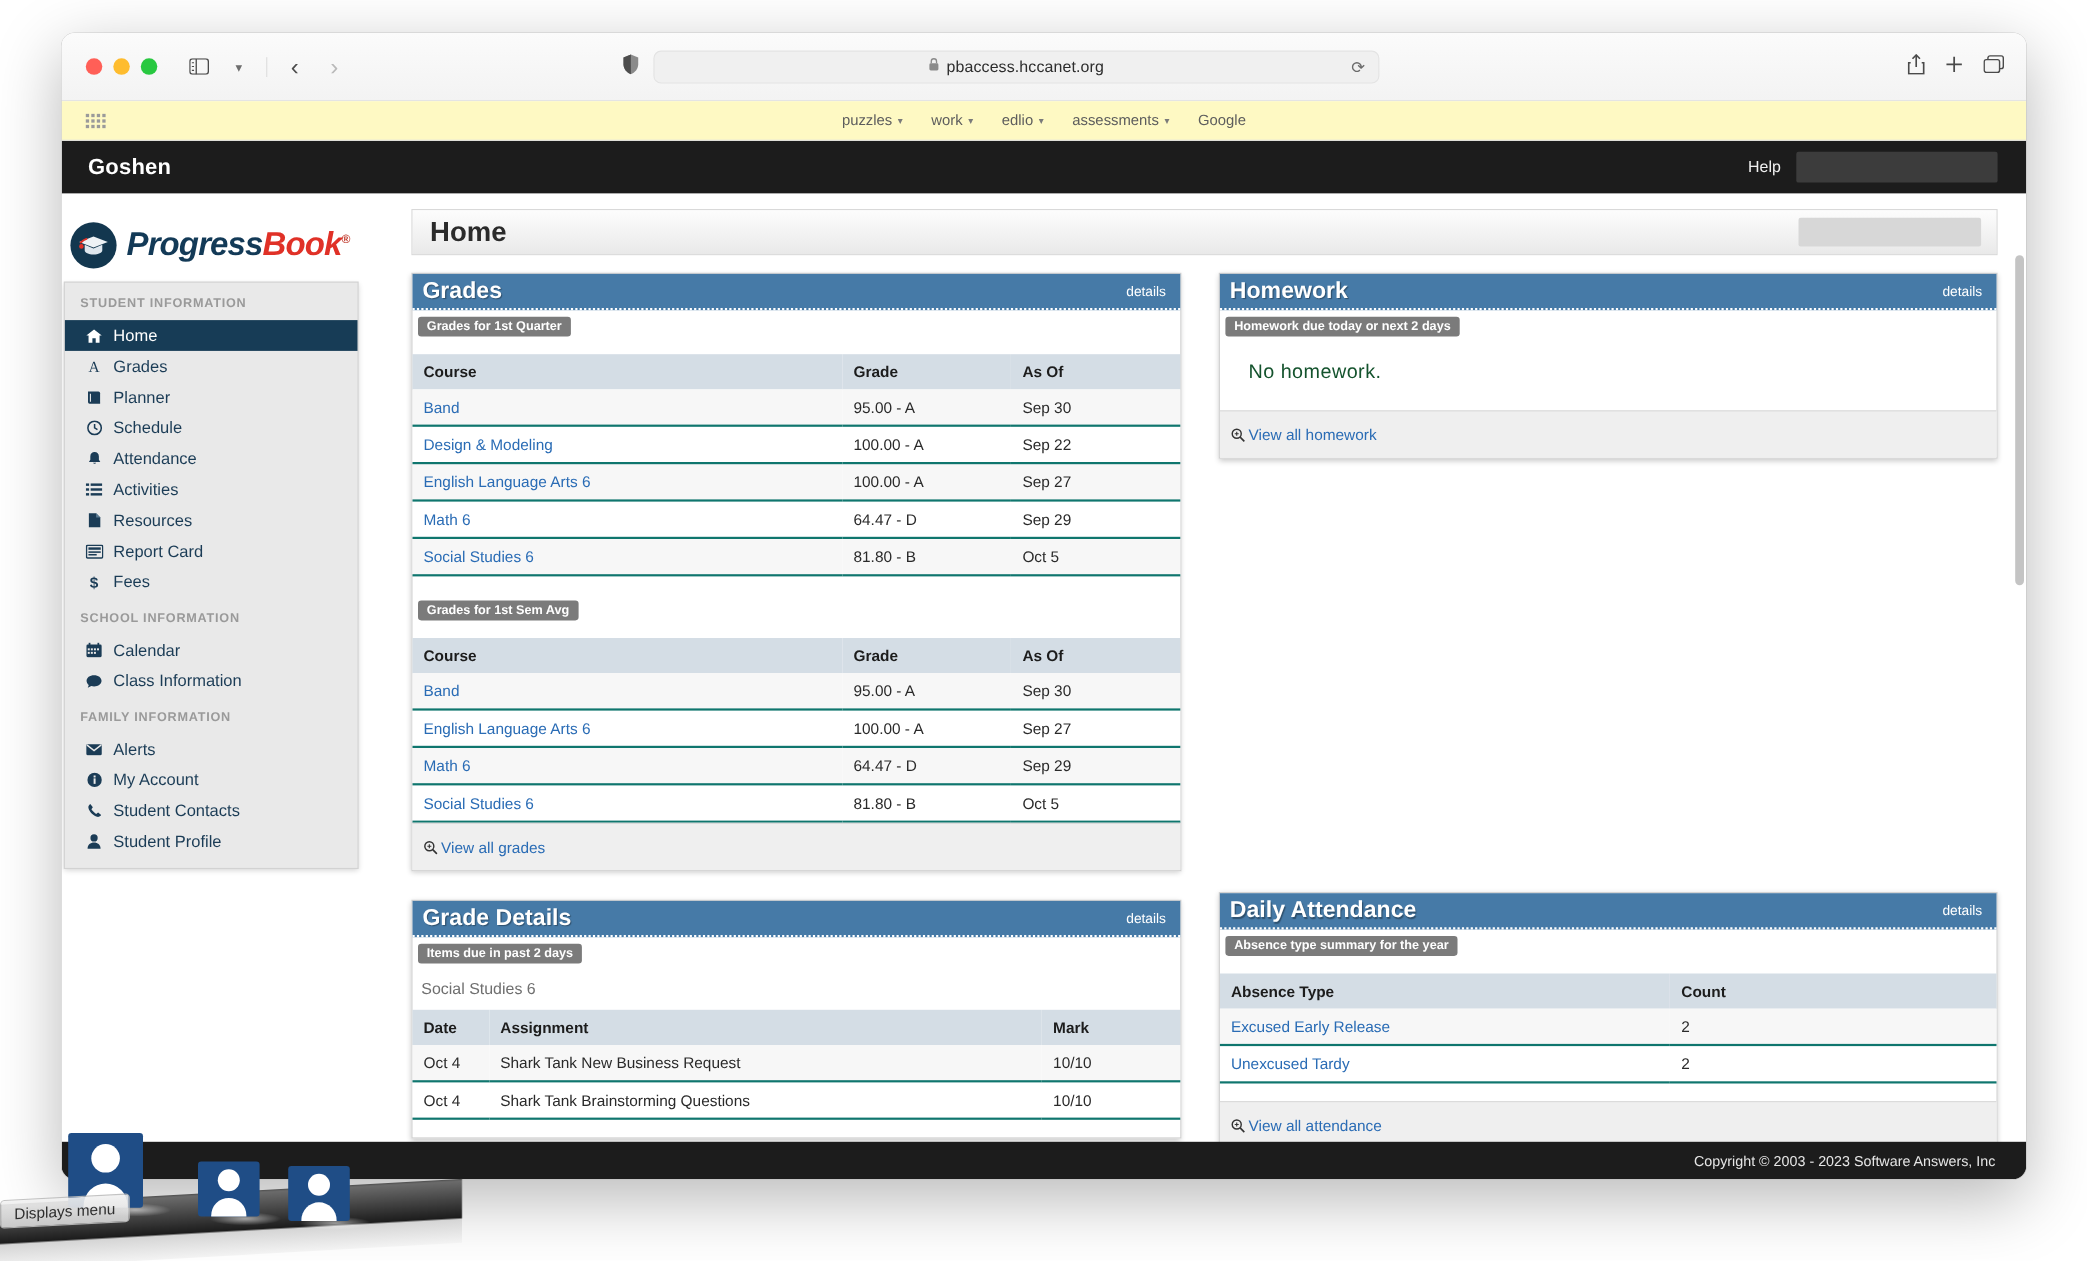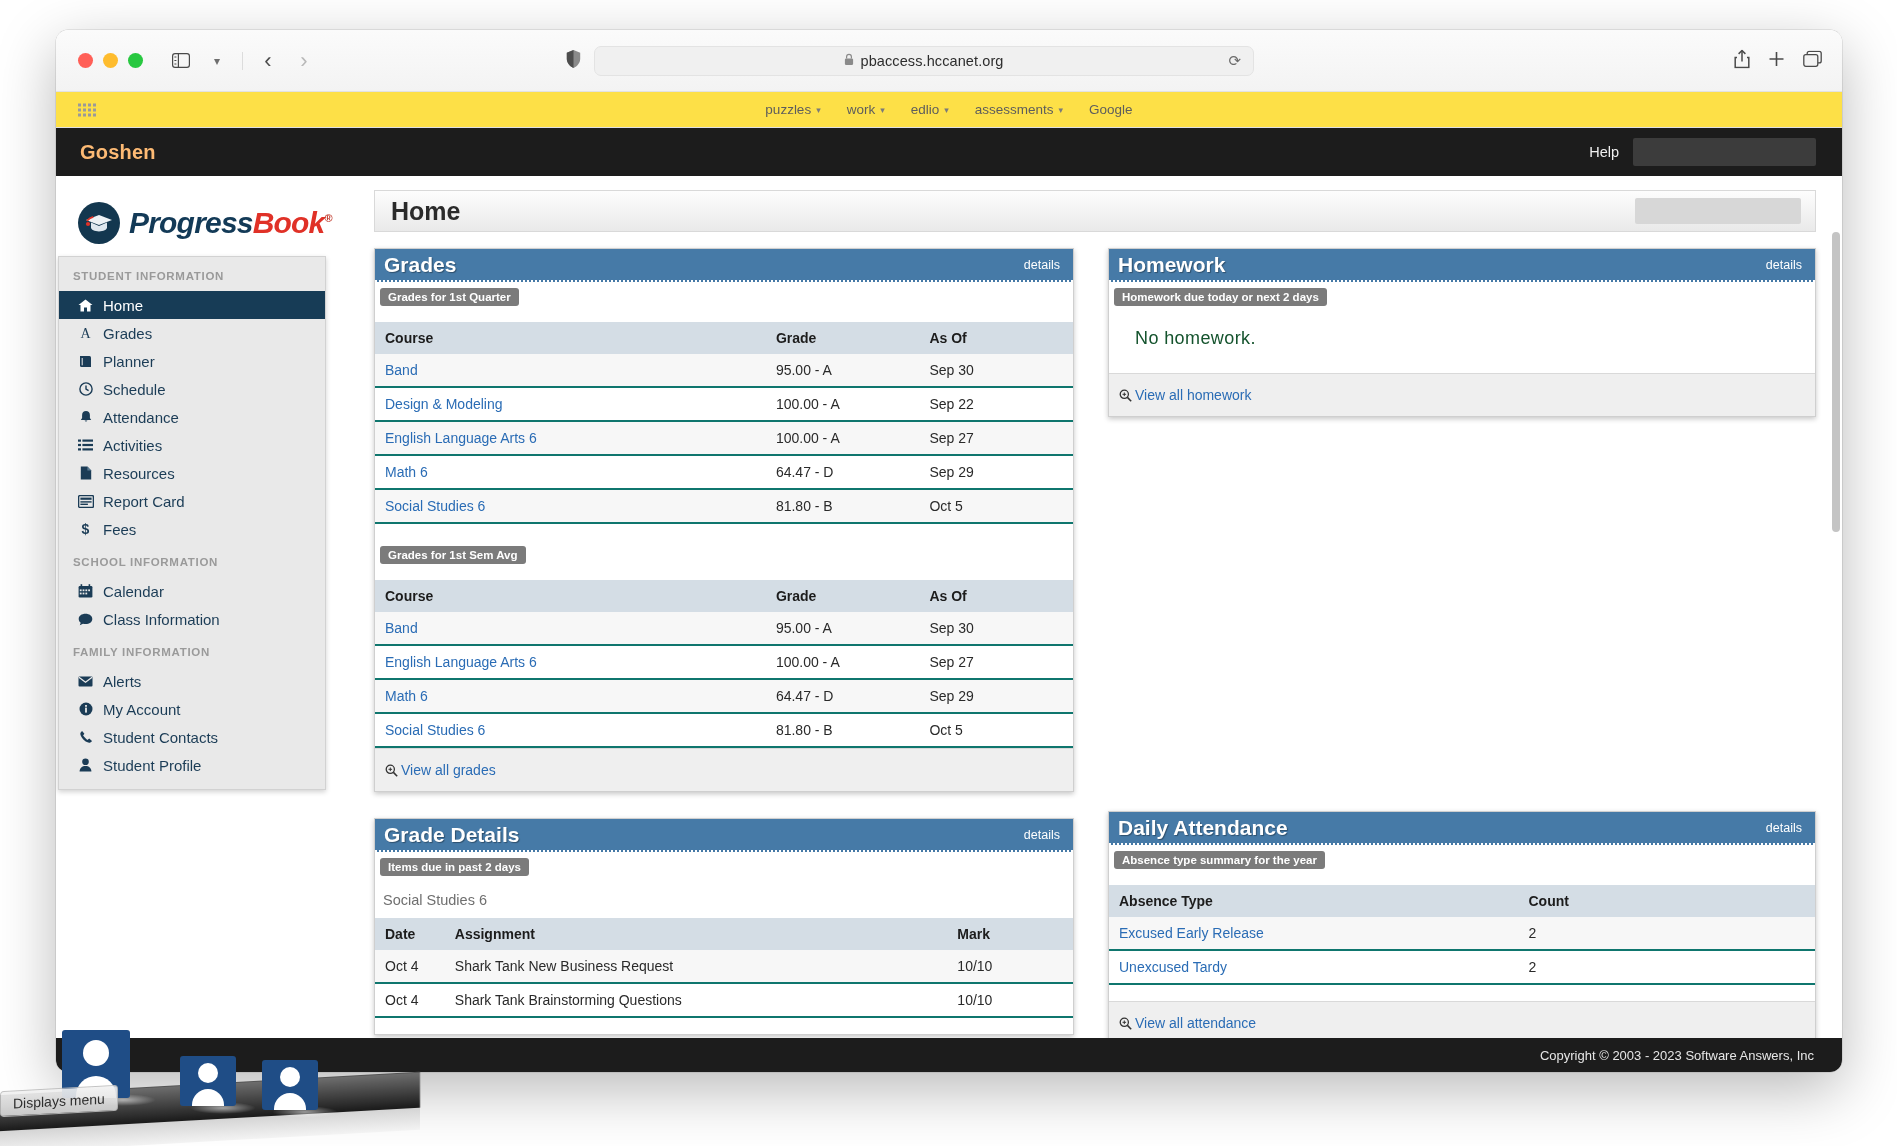--- a/index.html
+++ b/index.html
@@ -72,21 +72,21 @@
     font-size: 15px; color: #6b6b6b;
   }
   .tb-right {
     position: absolute; right: 20px; top: 50%; transform: translateY(-50%);
     display: flex; align-items: center; gap: 18px; color: #4a4a4a;
   }
 
   
   .favbar {
     height: 36px;
-    background: #fde047;
+    background: #fef9c3;
     border-bottom: .5px solid #e0e0e0;
     position: relative;
     display: flex; align-items: center; justify-content: center;
     gap: 26px;
   }
   .grid-icon {
     position: absolute; left: 22px; top: 50%; transform: translateY(-50%);
     display: grid; grid-template-columns: repeat(4,3px); gap: 2px;
   }
   .grid-icon i { width: 3px; height: 3px; background: #9a9a9a; display: block; }
@@ -99,33 +99,33 @@
 
   
   .page { position: relative; width: 100%; height: 944px; background:#fff; overflow:hidden; }
 
   .site-header {
     height: 48px; background: #1c1c1c;
     display: flex; align-items: center;
     padding: 0 0 0 24px;
     position: relative;
   }
-  .district { color: #fdba74; font-size: 20px; font-weight: 700; letter-spacing:.2px; }
+  .district { color: #ffffff; font-size: 20px; font-weight: 700; letter-spacing:.2px; }
   .header-right {
     position: absolute; right: 26px; top: 50%; transform: translateY(-50%);
     display: flex; align-items: center; gap: 14px;
   }
   .help-link { color: #f0f0f0; font-size: 14.5px; }
   .redacted-bar { width: 183px; height: 28px; background: #3c3c3c; border-radius: 2px; }
 
   .body-area { display: flex; height: 896px; background: #fff; position: relative; }
 
   
   .sidebar-col { width: 318px; flex: none; padding: 18px 0 0 0; }
-  .logo-row { padding: 8px 0 12px 22px; display: flex; align-items: center; gap: 9px; }
+  .logo-row { padding: 8px 0 12px 8px; display: flex; align-items: center; gap: 9px; }
   .cap-circle {
     width: 42px; height: 42px; border-radius: 50%;
     background: #13374f; position: relative; flex: none;
     display: flex; align-items: center; justify-content: center;
   }
   .logo-text { font-size: 30px; font-style: italic; font-weight: 700; letter-spacing: -.8px; }
   .logo-text .pg { color: #133a57; }
   .logo-text .bk { color: #e03127; }
   .logo-text .reg { font-size: 11px; vertical-align: super; color:#c0392b; font-style: normal;}
 

